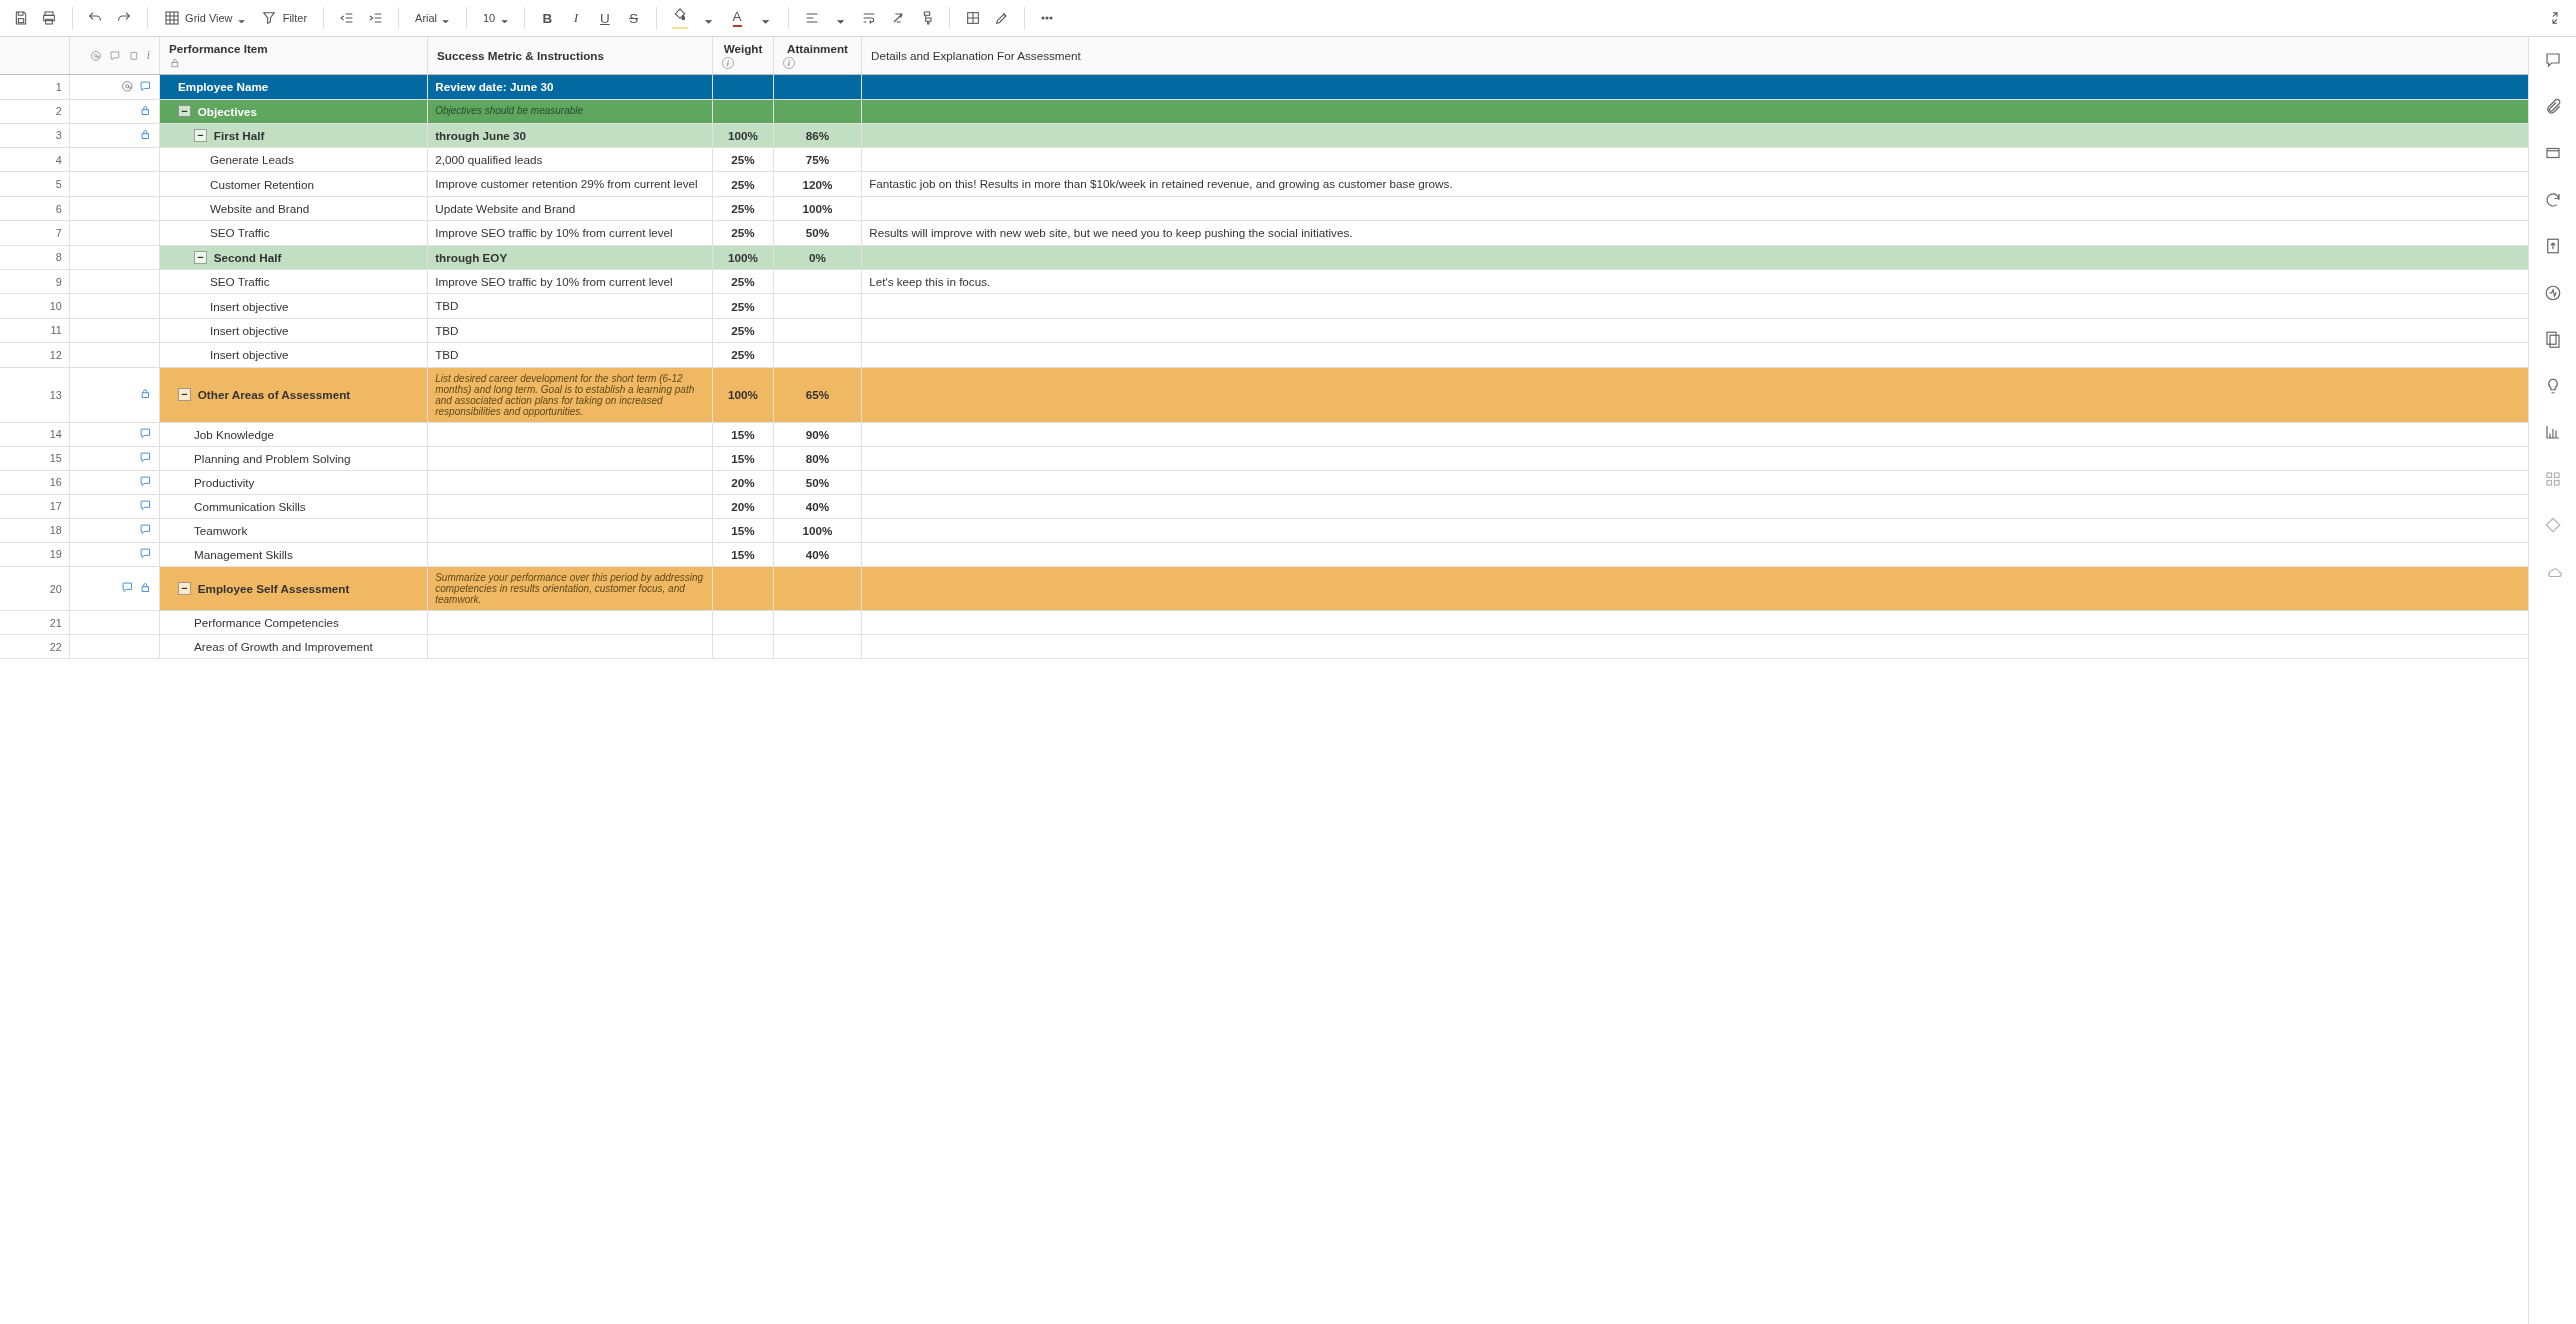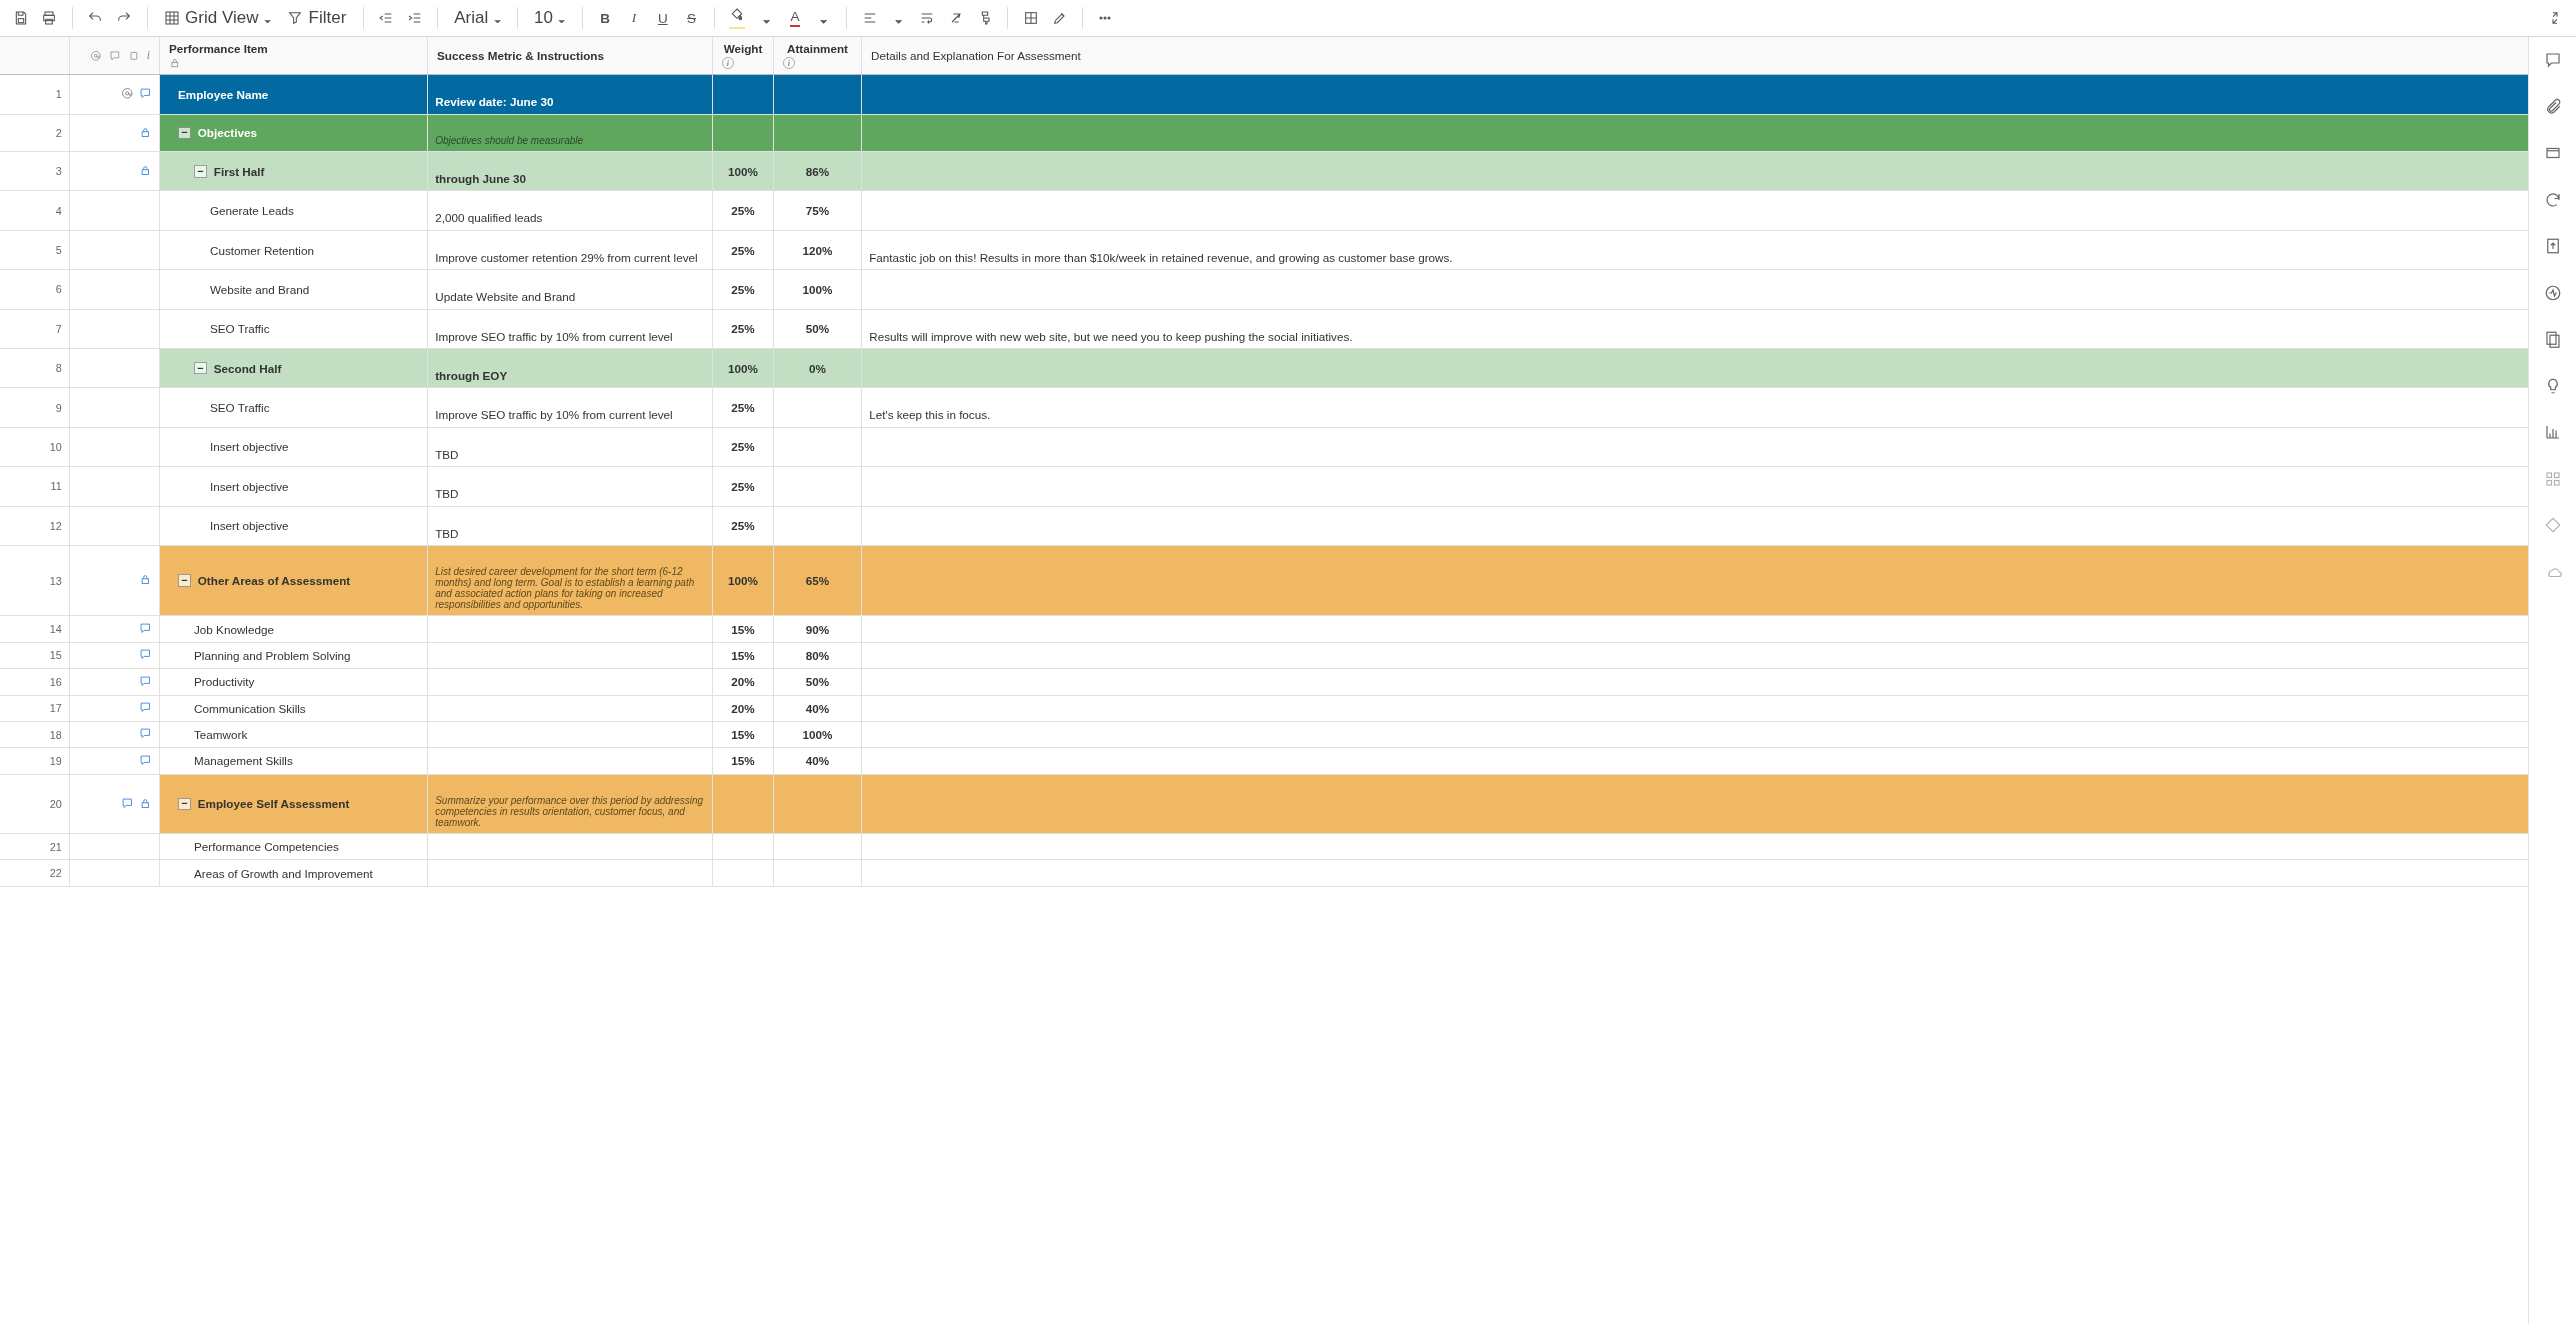--- a/index.html
+++ b/index.html
@@ -2,21 +2,21 @@
 <html><head>
 <meta charset="utf-8">
 <style>
 *{box-sizing:border-box;margin:0;padding:0}
 html,body{width:100%;height:100%;font-family:Arial,Helvetica,sans-serif;font-size:11.7px;color:#333;background:#fff;overflow:hidden}
 .app{display:flex;flex-direction:column;height:100%}
 .toolbar{display:flex;align-items:center;height:37px;border-bottom:0.9px solid #d8d8d8;padding:0 7.2px;gap:1.8px}
 .tbtn{display:inline-flex;align-items:center;justify-content:center;min-width:27px;height:27px;border-radius:2.7px;color:#555;cursor:pointer}
 .tbtn svg{width:16px;height:16px;stroke:#555;fill:none;stroke-width:1.6}
 .sep{width:0.9px;height:21.5px;background:#ddd;margin:0 7.2px}
-.tool-label{font-size:17px;color:#444}
+.tool-label{font-size:11px;color:#444}
 .drop{display:inline-flex;align-items:center;gap:5.4px;padding:0 7.2px;height:27px;cursor:pointer}
 .caret{width:7.2px;height:7.2px;display:inline-block}
 .caret svg{width:7.2px;height:7.2px;stroke:#555;fill:#555}
 .spacer{flex:1}
 .fc-under{border-bottom:2.7px solid #c0392b;padding-bottom:1.8px}
 .fill-under{border-bottom:2.7px solid #f6e58d;padding-bottom:1.8px}
 .grid-area{flex:1;display:flex;overflow:auto}
 .grid{flex:1;overflow:auto}
 .hdr-row{display:flex;background:#fafafa;border-bottom:1.8px solid #bebebe;position:sticky;top:0;z-index:2}
 .rncol{width:70px;flex-shrink:0;border-right:0.9px solid #e0e0e0;display:flex;flex-direction:column;align-items:flex-end;justify-content:center;padding:0 7.2px;font-size:10.8px;color:#666}
@@ -45,21 +45,21 @@
 .collapse{display:inline-flex;align-items:center;justify-content:center;width:12.6px;height:12.6px;border:0.9px solid rgba(0,0,0,.35);background:rgba(255,255,255,.7);color:#333;font-size:10.8px;line-height:1;margin-right:7.2px;flex-shrink:0}
 .indent1{padding-left:9px}
 .indent2{padding-left:25px}
 .indent3{padding-left:41px}
 .right-rail{width:48px;flex-shrink:0;border-left:0.9px solid #e0e0e0;display:flex;flex-direction:column;align-items:center;padding-top:12.6px;gap:25px;color:#666}
 .right-rail .rbtn{width:21.5px;height:21.5px;display:flex;align-items:center;justify-content:center;cursor:pointer}
 .right-rail svg{width:18px;height:18px;stroke:#666;fill:none;stroke-width:1.6}
 .lock svg{stroke:#2b7ed6}
 .comment svg{stroke:#2b7ed6}
 .c-details{font-weight:normal}
-.row .cell.nw{align-items:flex-start;padding-top:20px;padding-bottom:5.4px}
+.row .cell.nw{align-items:flex-start;padding-top:5px;padding-bottom:5.4px}
 </style>
 </head>
 <body>
 
 <div class="app">
 
 <div class="toolbar">
   <div class="tbtn">
         <svg viewBox="0 0 24 24">
           <path d="M5 3h11l3 3v15H5z"></path>

